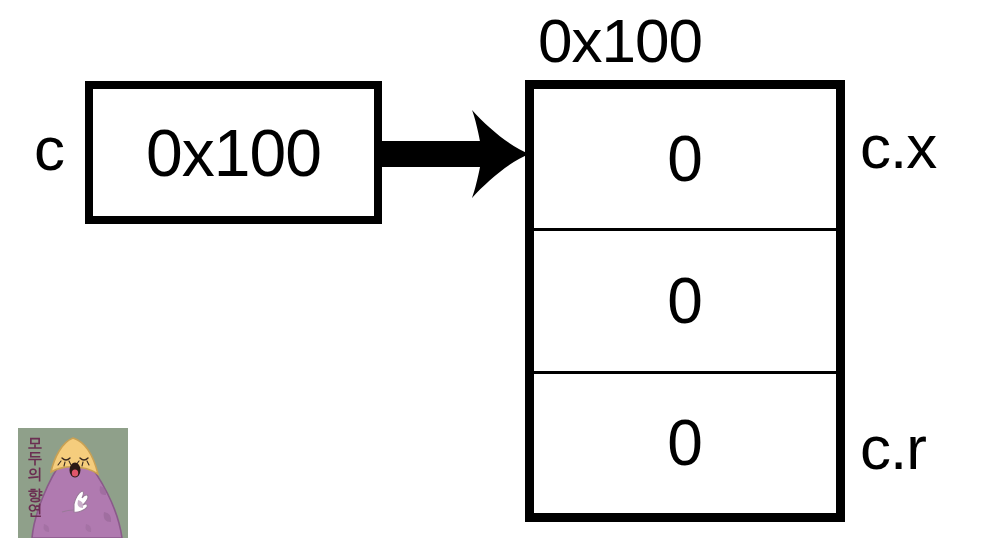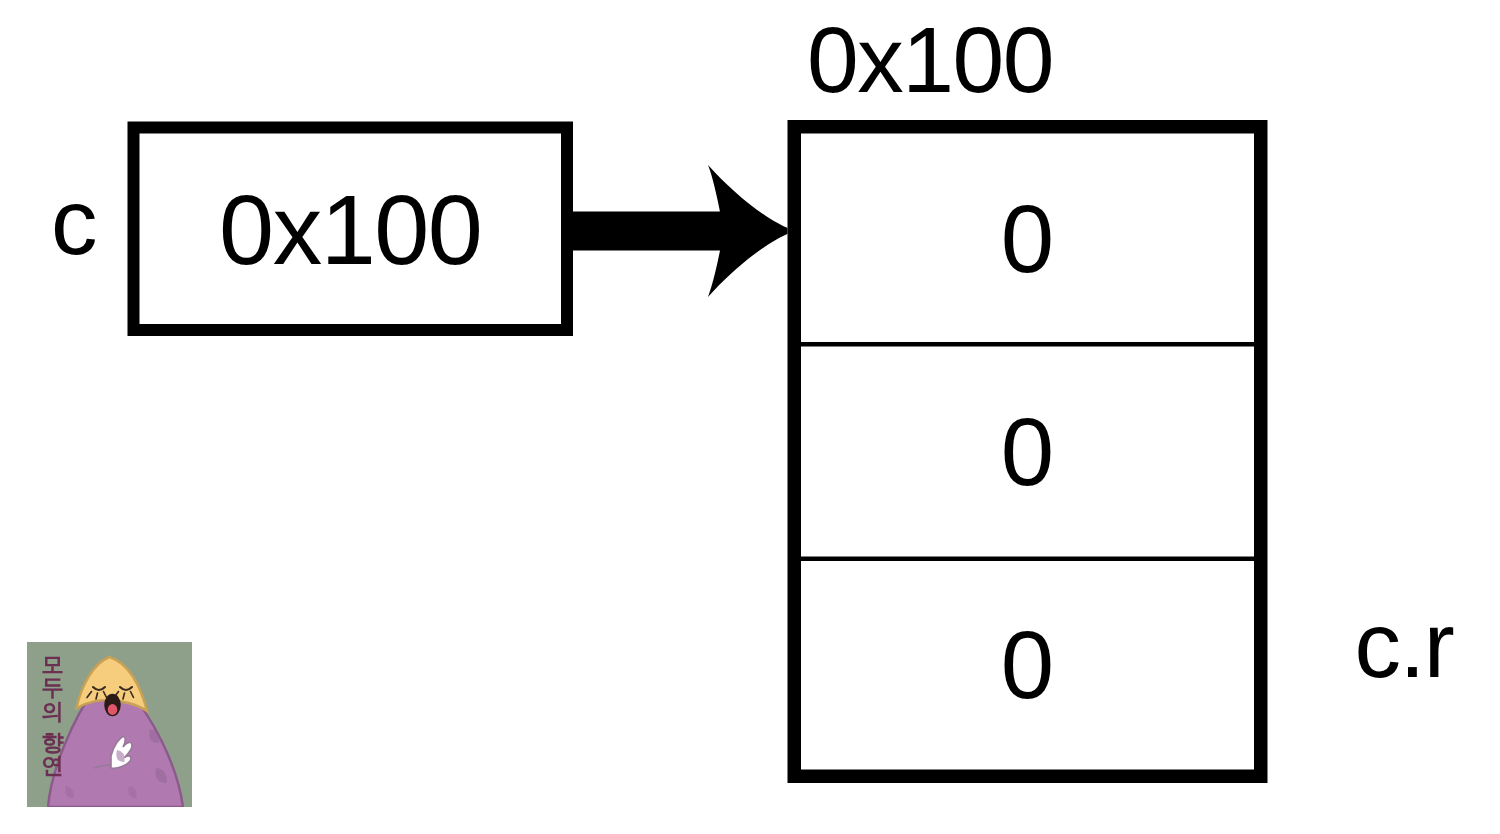--- a/index.html
+++ b/index.html
@@ -107,21 +107,21 @@
   }
 
   
   .field-label {
     left: 860px;
     font-size: 62px;
     letter-spacing: -1px;
   }
   #field-label-0 { top: 116px; }
   #field-label-1 { top: 264px; }
-  #field-label-2 { top: 400px; margin-left: 43px; }
+  #field-label-2 { top: 417px; }
 
   
   #watermark {
     position: absolute;
     left: 18px;
     top: 428px;
     width: 110px;
     height: 110px;
     overflow: hidden;
   }
@@ -170,20 +170,21 @@
       <span class="cellval">0</span>
     </div>
     <div class="struct-cell">
       <span class="cellval">0</span>
     </div>
     <div class="struct-cell">
       <span class="cellval">0</span>
     </div>
   </div>
 
+  <div class="lbl field-label" id="field-label-0">c.x</div>
   <div class="lbl field-label" id="field-label-2">c.r</div>
 
   <div id="watermark">
     <svg width="110" height="110" viewBox="0 0 110 110" xmlns="http://www.w3.org/2000/svg">
       <rect x="0" y="0" width="110" height="110" fill="#8fa08a"></rect>
 
       <path d="M 46,30 C 30,52 16,86 14,110 L 104,110 C 100,80 82,48 66,30 Z" fill="#b07ab0" stroke="#8a5a8a" stroke-width="1.6"></path>
 
       <path d="M 55,10 C 44,14 36,30 33,44 C 40,40 50,38 56,39
                C 64,39 74,42 80,46 C 76,30 68,14 55,10 Z" fill="#f5cd7d" stroke="#c9a154" stroke-width="1.6"></path>

